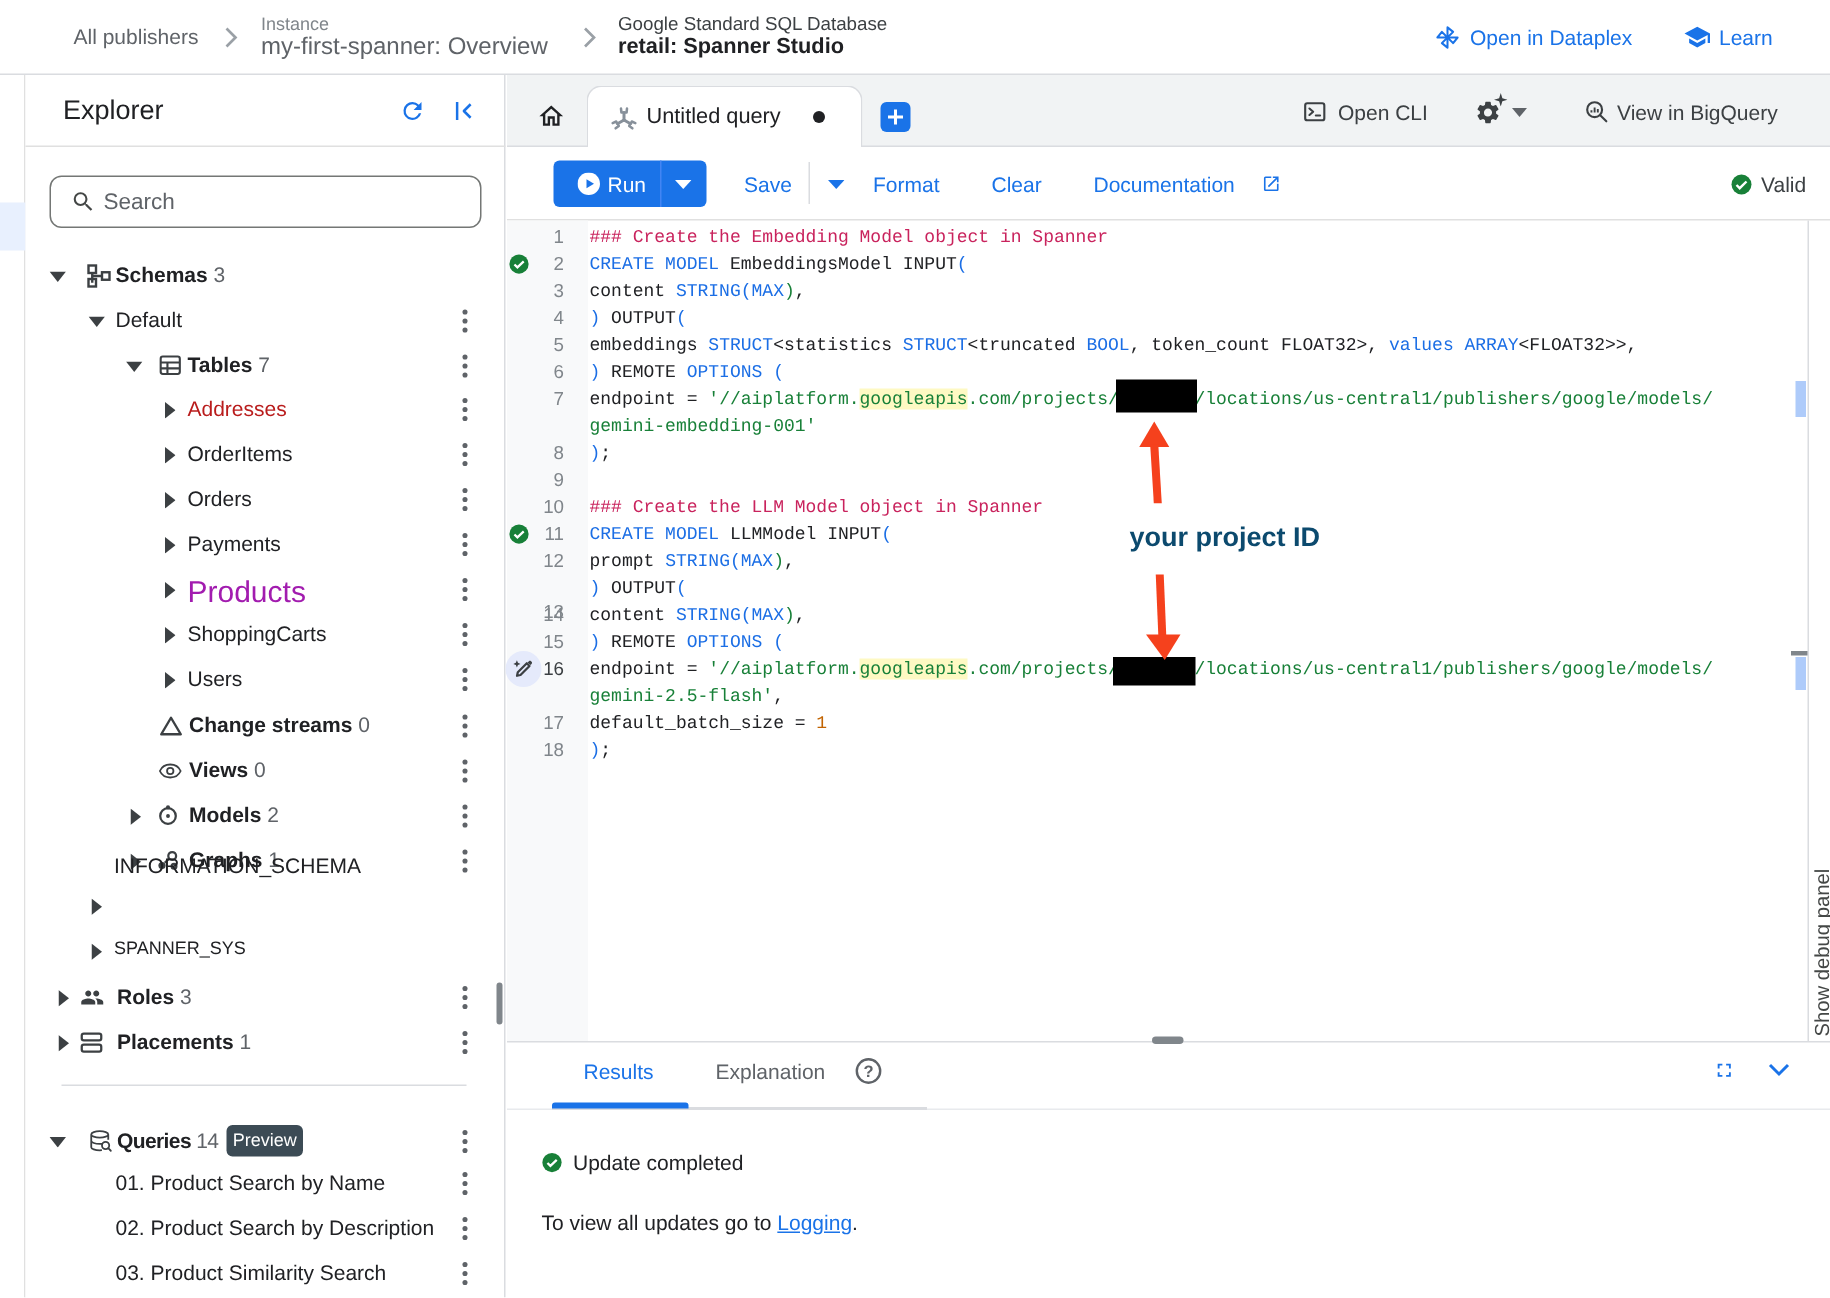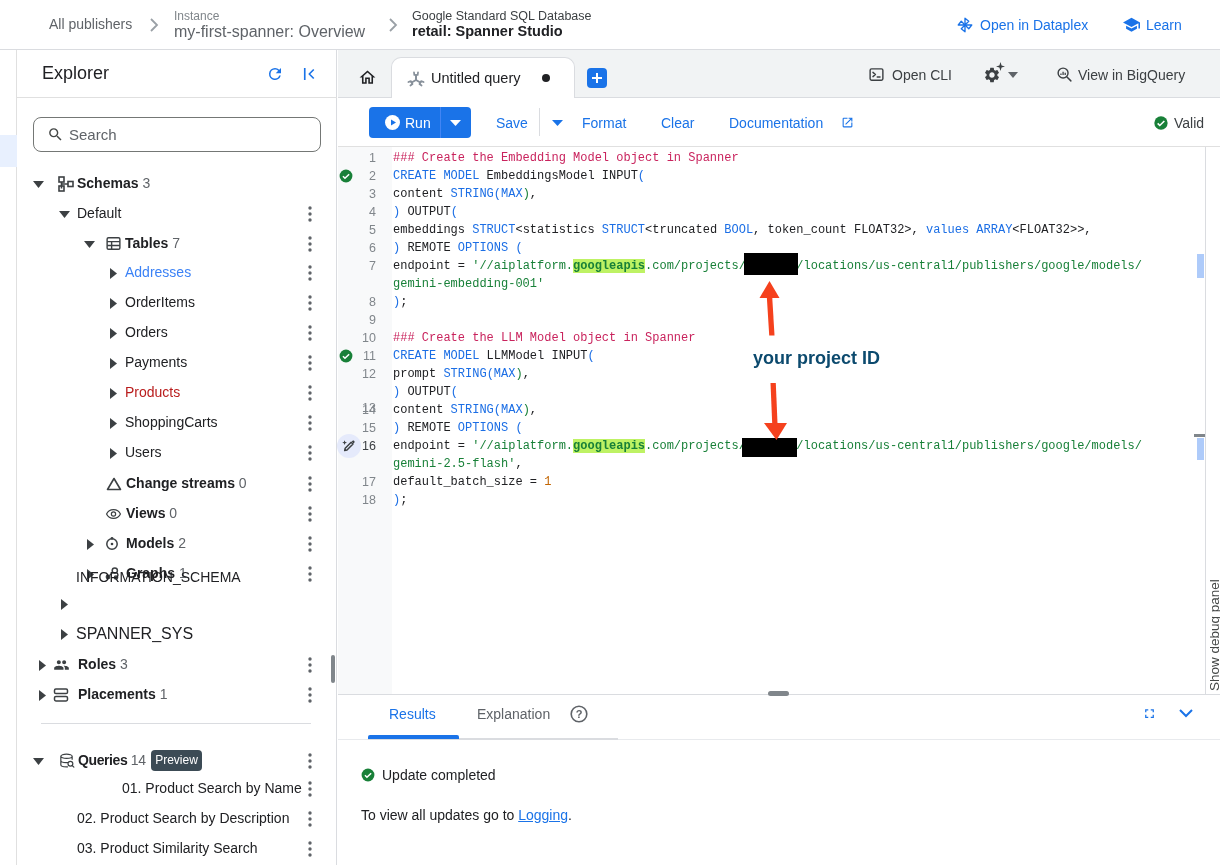--- a/index.html
+++ b/index.html
@@ -10,21 +10,21 @@
   .c-dark { color:#3c4043; }
   .c-black { color:#202124; }
   .c-blue { color:#1a73e8; }
   svg { display:block; }
 
   
   .k { color:#1b6ee5; }
   .cm { color:#c9235d; }
   .st { color:#188038; }
   .nm { color:#c26401; }
-  .hl { background:#bef264;font-weight:bold; }
+  .hl { background:#fef9c3; }
   pre.code { font-family:"Liberation Mono", monospace; font-size:12px; line-height:18px; color:#202124; }
   .gnum { font-family:"Liberation Sans", sans-serif; font-size:12.5px; line-height:18px; color:#80868b; text-align:right; }
 </style>
 </head>
 <body>
 <div id="page">
 
   <div class="abs" style="left:0;top:0;width:1220px;height:50px;background:#fff;border-bottom:1px solid #dadce0;"></div>
   <div class="abs c-gray" style="left:49px;top:16px;font-size:14px;">All publishers</div>
   <svg class="abs" style="left:148px;top:18px" width="12" height="14" viewBox="0 0 12 14">
@@ -101,21 +101,21 @@
   <div class="abs" style="left:125px;top:235px;font-size:14px;color:#202124;font-weight:bold;white-space:nowrap;">Tables&nbsp;<span style="font-weight:400;color:#5f6368;">7</span></div>
 
   <svg class="abs" style="left:308px;top:236px" width="4" height="16" viewBox="0 0 4 16">
       <circle cx="2" cy="2" r="1.7" fill="#5f6368"></circle>
       <circle cx="2" cy="8" r="1.7" fill="#5f6368"></circle>
       <circle cx="2" cy="14" r="1.7" fill="#5f6368"></circle>
     </svg>
   <svg class="abs" style="left:110px;top:268px" width="7" height="11" viewBox="0 0 7 11">
       <path d="M0 0v11L7 5.5z" fill="#3c4043"></path>
     </svg>
-  <div class="abs" style="left:125px;top:264px;font-size:14px;color:#3b82f6;white-space:nowrap;">Addresses</div>
+  <div class="abs" style="left:125px;top:264px;font-size:14px;color:#b91c1c;white-space:nowrap;">Addresses</div>
   <svg class="abs" style="left:308px;top:265px" width="4" height="16" viewBox="0 0 4 16">
       <circle cx="2" cy="2" r="1.7" fill="#5f6368"></circle>
       <circle cx="2" cy="8" r="1.7" fill="#5f6368"></circle>
       <circle cx="2" cy="14" r="1.7" fill="#5f6368"></circle>
     </svg>
   <svg class="abs" style="left:110px;top:298px" width="7" height="11" viewBox="0 0 7 11">
       <path d="M0 0v11L7 5.5z" fill="#3c4043"></path>
     </svg>
   <div class="abs" style="left:125px;top:294px;font-size:14px;color:#202124;white-space:nowrap;">OrderItems</div>
   <svg class="abs" style="left:308px;top:295px" width="4" height="16" viewBox="0 0 4 16">
@@ -137,21 +137,21 @@
     </svg>
   <div class="abs" style="left:125px;top:354px;font-size:14px;color:#202124;white-space:nowrap;">Payments</div>
   <svg class="abs" style="left:308px;top:355px" width="4" height="16" viewBox="0 0 4 16">
       <circle cx="2" cy="2" r="1.7" fill="#5f6368"></circle>
       <circle cx="2" cy="8" r="1.7" fill="#5f6368"></circle>
       <circle cx="2" cy="14" r="1.7" fill="#5f6368"></circle>
     </svg>
   <svg class="abs" style="left:110px;top:388px" width="7" height="11" viewBox="0 0 7 11">
       <path d="M0 0v11L7 5.5z" fill="#3c4043"></path>
     </svg>
-  <div class="abs" style="left:125px;top:384px;font-size:14px;color:#b91c1c;white-space:nowrap;">Products</div>
+  <div class="abs" style="left:125px;top:384px;font-size:20px;color:#a21caf;white-space:nowrap;">Products</div>
   <svg class="abs" style="left:308px;top:385px" width="4" height="16" viewBox="0 0 4 16">
       <circle cx="2" cy="2" r="1.7" fill="#5f6368"></circle>
       <circle cx="2" cy="8" r="1.7" fill="#5f6368"></circle>
       <circle cx="2" cy="14" r="1.7" fill="#5f6368"></circle>
     </svg>
   <svg class="abs" style="left:110px;top:418px" width="7" height="11" viewBox="0 0 7 11">
       <path d="M0 0v11L7 5.5z" fill="#3c4043"></path>
     </svg>
   <div class="abs" style="left:125px;top:414px;font-size:14px;color:#202124;white-space:nowrap;">ShoppingCarts</div>
   <svg class="abs" style="left:308px;top:415px" width="4" height="16" viewBox="0 0 4 16">
@@ -220,21 +220,21 @@
       <circle cx="2" cy="8" r="1.7" fill="#5f6368"></circle>
       <circle cx="2" cy="14" r="1.7" fill="#5f6368"></circle>
     </svg>
   <svg class="abs" style="left:61px;top:599px" width="7" height="11" viewBox="0 0 7 11">
       <path d="M0 0v11L7 5.5z" fill="#3c4043"></path>
     </svg>
   <div class="abs" style="left:76px;top:569px;font-size:14px;color:#202124;white-space:nowrap;">INFORMATION_SCHEMA</div>
   <svg class="abs" style="left:61px;top:629px" width="7" height="11" viewBox="0 0 7 11">
       <path d="M0 0v11L7 5.5z" fill="#3c4043"></path>
     </svg>
-  <div class="abs" style="left:76px;top:625px;font-size:16px;color:#202124;white-space:nowrap;text-align:right;">SPANNER_SYS</div>
+  <div class="abs" style="left:76px;top:625px;font-size:12px;color:#202124;white-space:nowrap;text-align:right;">SPANNER_SYS</div>
   <svg class="abs" style="left:39px;top:660px" width="7" height="11" viewBox="0 0 7 11">
       <path d="M0 0v11L7 5.5z" fill="#3c4043"></path>
     </svg>
   <svg class="abs" style="left:53px;top:657px" width="17" height="16" viewBox="0 0 24 24" fill="#3c4043">
       <path d="M16 11c1.66 0 2.99-1.34 2.99-3S17.66 5 16 5s-3 1.34-3 3 1.34 3 3 3zm-8 0c1.66 0 2.99-1.34 2.99-3S9.66 5 8 5 5 6.34 5 8s1.34 3 3 3zm0 2c-2.33 0-7 1.17-7 3.5V19h14v-2.5c0-2.33-4.67-3.5-7-3.5zm8 0c-.29 0-.62.02-.97.05 1.16.84 1.97 1.97 1.97 3.45V19h6v-2.5c0-2.33-4.67-3.5-7-3.5z"></path>
     </svg>
   <div class="abs" style="left:78px;top:656px;font-size:14px;color:#202124;font-weight:bold;white-space:nowrap;">Roles&nbsp;<span style="font-weight:400;color:#5f6368;">3</span></div>
 
   <svg class="abs" style="left:308px;top:657px" width="4" height="16" viewBox="0 0 4 16">
       <circle cx="2" cy="2" r="1.7" fill="#5f6368"></circle>
@@ -265,21 +265,21 @@
       <path d="M20 19l2.4 2.4" stroke-linecap="round"></path>
     </svg>
   <div class="abs" style="left:78px;top:752px;font-size:14px;color:#202124;font-weight:bold;white-space:nowrap;letter-spacing:-0.4px;">Queries&nbsp;<span style="font-weight:400;color:#5f6368;">14</span></div>
 
   <div class="abs" style="left:151px;top:750px;width:51px;height:21px;background:#3c4b55;border-radius:4px;color:#fff;font-size:12px;text-align:center;line-height:21px;">Preview</div>
   <svg class="abs" style="left:308px;top:753px" width="4" height="16" viewBox="0 0 4 16">
       <circle cx="2" cy="2" r="1.7" fill="#5f6368"></circle>
       <circle cx="2" cy="8" r="1.7" fill="#5f6368"></circle>
       <circle cx="2" cy="14" r="1.7" fill="#5f6368"></circle>
     </svg>
-  <div class="abs" style="left:77px;top:780px;font-size:14px;color:#202124;white-space:nowrap;margin-left:45px;">01. Product Search by Name</div>
+  <div class="abs" style="left:77px;top:780px;font-size:14px;color:#202124;white-space:nowrap;">01. Product Search by Name</div>
   <svg class="abs" style="left:308px;top:781px" width="4" height="16" viewBox="0 0 4 16">
       <circle cx="2" cy="2" r="1.7" fill="#5f6368"></circle>
       <circle cx="2" cy="8" r="1.7" fill="#5f6368"></circle>
       <circle cx="2" cy="14" r="1.7" fill="#5f6368"></circle>
     </svg>
   <div class="abs" style="left:77px;top:810px;font-size:14px;color:#202124;white-space:nowrap;">02. Product Search by Description</div>
   <svg class="abs" style="left:308px;top:811px" width="4" height="16" viewBox="0 0 4 16">
       <circle cx="2" cy="2" r="1.7" fill="#5f6368"></circle>
       <circle cx="2" cy="8" r="1.7" fill="#5f6368"></circle>
       <circle cx="2" cy="14" r="1.7" fill="#5f6368"></circle>

